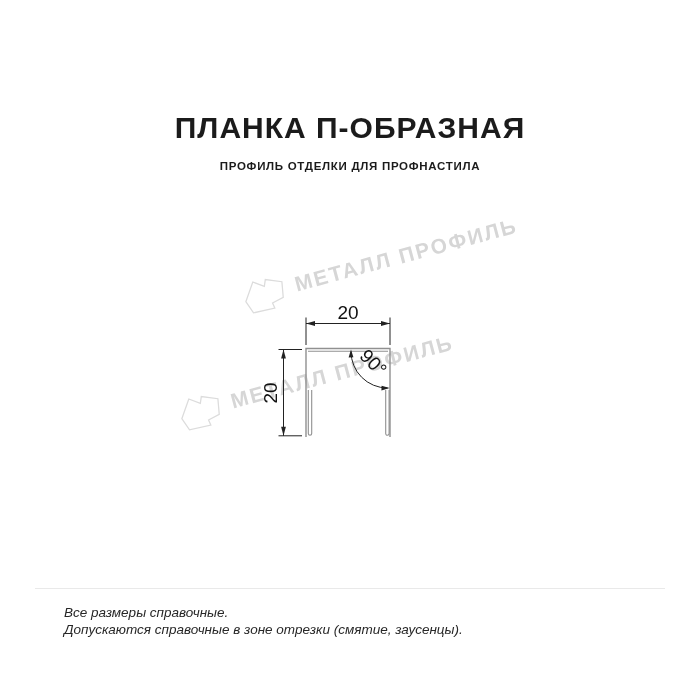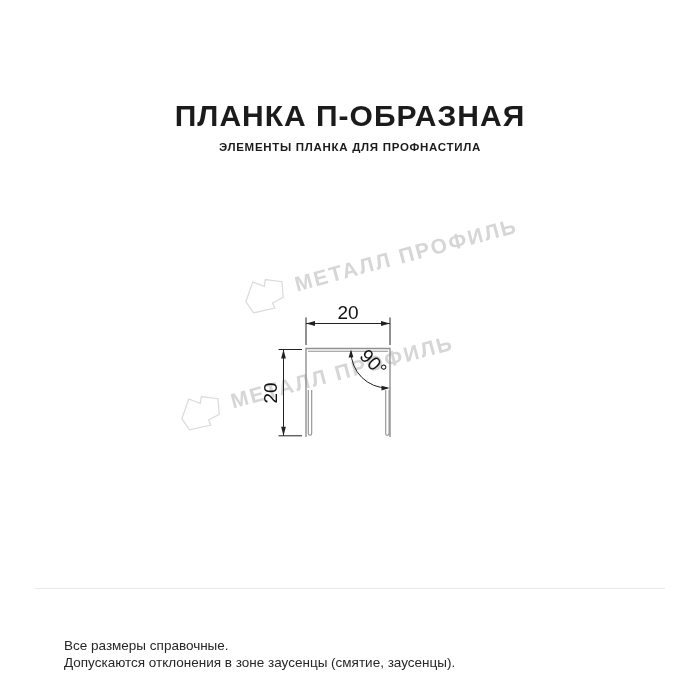--- a/index.html
+++ b/index.html
@@ -12,21 +12,21 @@
   }
   .page{position:absolute;inset:0;}
 
   
   .header{
     position:absolute;left:0;top:96px;width:700px;
     text-align:center;color:#1b1b1b;
   }
   .title-line{
     font-size:30px;font-weight:bold;letter-spacing:1px;
-    line-height:32px;margin:4px;
+    line-height:32px;margin:16px;
   }
   .subtitle{
     margin-top:9px;font-size:11.5px;font-weight:bold;
     letter-spacing:0.7px;color:#1b1b1b;
   }
 
   
   .watermark{
     position:absolute;display:flex;align-items:center;
     transform:rotate(-15deg);transform-origin:left center;
@@ -42,32 +42,32 @@
 
   
   .drawing{position:absolute;left:230px;top:285px;}
 
   
   .divider{
     position:absolute;left:35px;top:588px;width:630px;height:1px;
     background:#e9e9e9;
   }
   .footer{
-    position:absolute;left:64px;top:638px;
-    font-size:13.5px;color:#272727;line-height:16.5px;
+    position:absolute;left:64px;top:605px;
+    font-size:13.5px;color:#272727;line-height:16.5px;font-style:italic;
   }
 </style>
 </head>
 <body>
 
 <div class="page">
 
   <div class="header">
     <div class="title-line">ПЛАНКА П-ОБРАЗНАЯ</div>
-    <div class="subtitle">ЭЛЕМЕНТЫ ПЛАНКА ДЛЯ ПРОФНАСТИЛА</div>
+    <div class="subtitle">ПРОФИЛЬ ОТДЕЛКИ ДЛЯ ПРОФНАСТИЛА</div>
   </div>
 
   <div class="watermark wm-upper">
     <svg class="wm-logo" width="46" height="40" viewBox="0 0 50 44">
       <path d="M3,26 L16,7 L27,15 L30,8 L47,15 L44,32 L31,35 L32,41 L8,40 Z" fill="none" stroke="#dcdcdc" stroke-width="1.4"></path>
     </svg>
     <span class="wm-text">МЕТАЛЛ ПРОФИЛЬ</span>
   </div>
 
   <div class="watermark wm-lower">
@@ -114,16 +114,16 @@
     <g fill="#222222" stroke="none">
       <polygon points="351,349.6 348.6,357.6 353.4,357.3"></polygon>
       <polygon points="389.6,388.1 381.6,385.7 381.4,390.5"></polygon>
     </g>
     <text transform="translate(373,363) rotate(45)" y="6" text-anchor="middle" font-size="19" fill="#111111" font-family="Liberation Sans, sans-serif">90°</text>
   </svg>
 
   <div class="divider"></div>
   <div class="footer">
     <div>Все размеры справочные.</div>
-    <div>Допускаются отклонения в зоне заусенцы (смятие, заусенцы).</div>
+    <div>Допускаются справочные в зоне отрезки (смятие, заусенцы).</div>
   </div>
 
 </div>
 
 </body></html>

